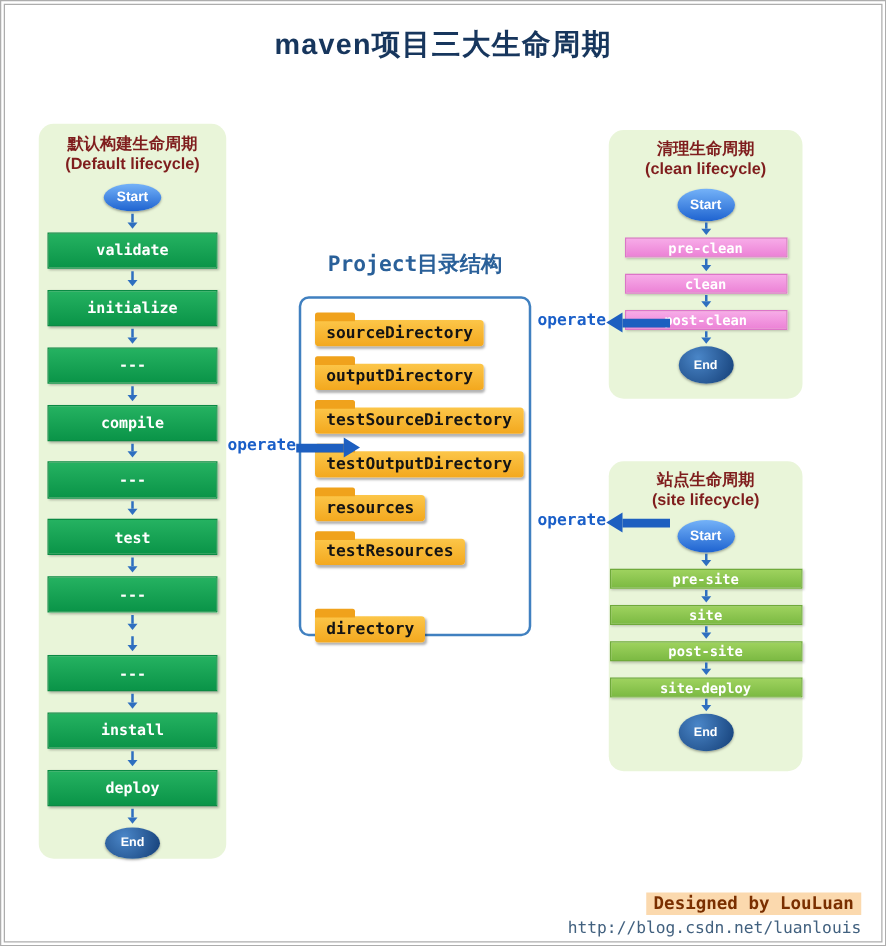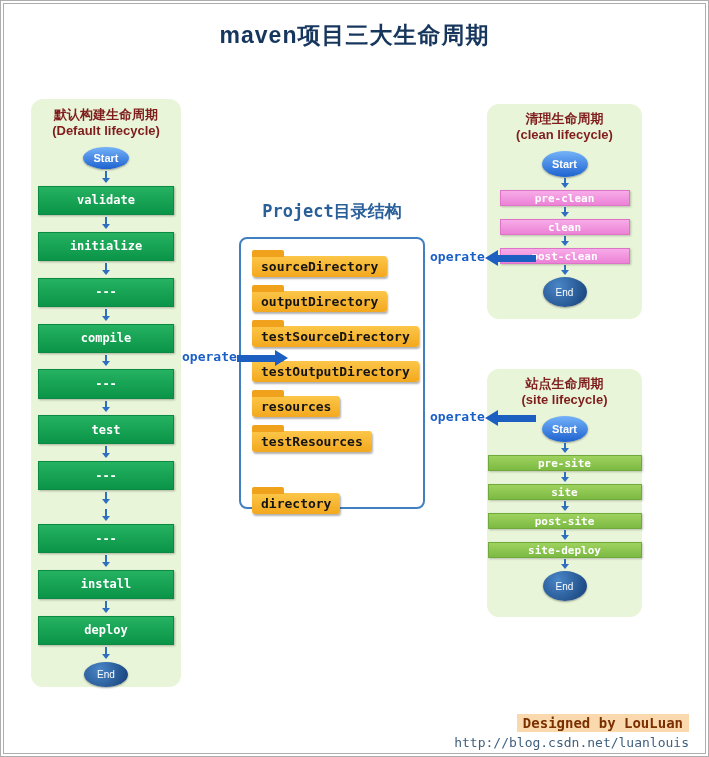--- a/index.html
+++ b/index.html
@@ -26,21 +26,21 @@
   .start-node {
     width:46px; height:26px; border-radius:50%;
     background:linear-gradient(180deg,#74b2f8,#1e63d0);
     color:#fff; font-size:11px; font-weight:bold;
     display:flex; align-items:center; justify-content:center;
     margin-top:8px; box-shadow:0 1px 2px rgba(0,0,0,.35);
   }
   .end-node {
     width:44px; height:30px; border-radius:50%;
     background:radial-gradient(circle at 35% 30%, #4a86c8, #123c74);
-    color:#fff; font-size:10px; font-weight:normal;
+    color:#fff; font-size:10px; font-weight:bold;
     display:flex; align-items:center; justify-content:center;
     box-shadow:0 1px 2px rgba(0,0,0,.35);
   }
   
   .varrow { width:2px; height:8px; background:#2e6fc0; margin:2px auto 8px; position:relative; }
   .varrow::after {
     content:""; position:absolute; top:100%; left:-3px;
     border:4px solid transparent; border-top:5px solid #2e6fc0;
   }
   .varrow.small { height:5px; margin:1px auto 7px; }

